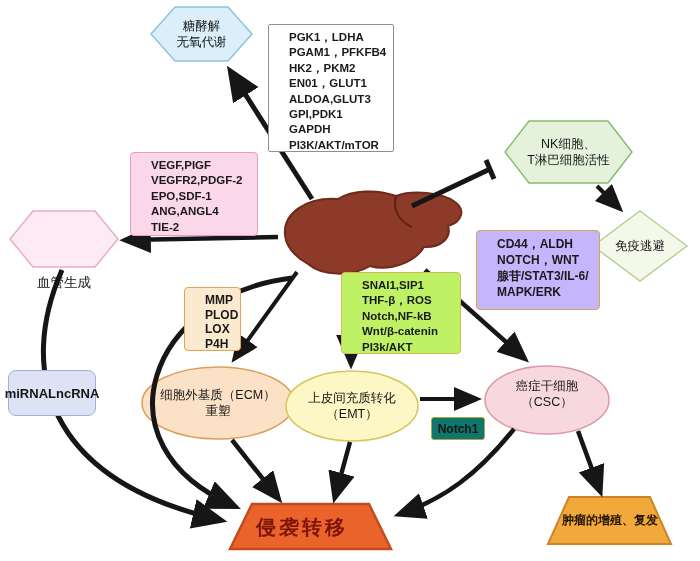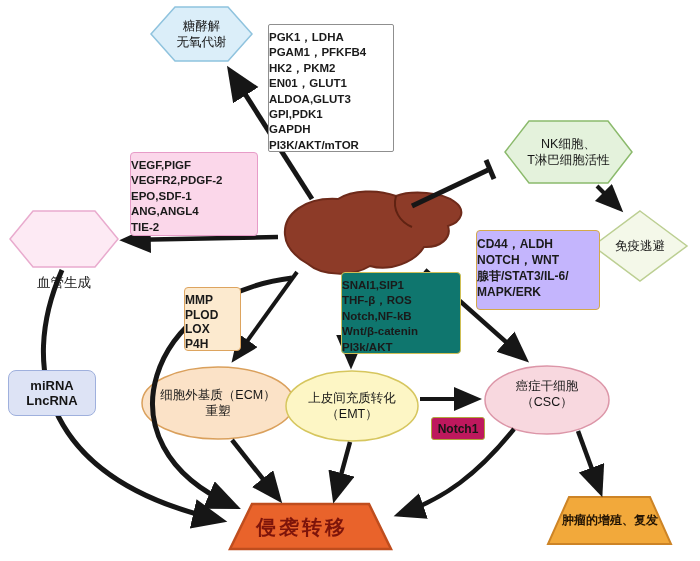--- a/index.html
+++ b/index.html
@@ -8,31 +8,31 @@
     font-family:"Liberation Sans","DejaVu Sans",sans-serif;color:#151515;
   }
   #diagram-svg{position:absolute;left:0;top:0;width:700px;height:561px;}
   .label{
     position:absolute;display:flex;flex-direction:column;align-items:center;justify-content:center;
     text-align:center;font-size:12.5px;line-height:1.3;color:#151515;pointer-events:none;
   }
   .box{
     position:absolute;border-radius:4px;box-sizing:border-box;
     font-size:11.5px;font-weight:600;line-height:1.34;color:#1a1a1a;
-    padding:5px 0;text-align:left;
+    padding:5px 20px;text-align:left;
   }
   .box div{white-space:nowrap;}
   .genes-box{background:#ffffff;border:1px solid #8f8f8f;border-radius:2px;}
   .factors-box{background:#fbd7ea;border:1.5px solid #e79cc8;}
   .stemness-box{background:#c4b5fd;border:1.5px solid #d4a94a;font-size:12px;}
-  .emtgenes-box{background:#0f766e;border:1.5px solid #cfbf55;font-size:11.5px;}
+  .emtgenes-box{background:#bef264;border:1.5px solid #cfbf55;font-size:11.5px;}
   .mmp-box{background:#fceacf;border:1.5px solid #dda45f;font-size:12px;}
-  .mirna-box{background:#dde3f5;border:1.5px solid #9fb0dd;border-radius:8px;display:flex;flex-direction:column;
+  .mirna-box{background:#dde3f5;border:1.5px solid #9fb0dd;border-radius:8px;display:flex;flex-direction:row;
     align-items:center;justify-content:center;font-size:13px;font-weight:600;text-align:center;padding:14px;}
-  .notch1-box{background:#be185d;border:1.5px solid #b1a53e;border-radius:3px;display:flex;align-items:center;
+  .notch1-box{background:#0f766e;border:1.5px solid #b1a53e;border-radius:3px;display:flex;align-items:center;
     justify-content:center;font-size:12px;font-weight:600;padding:0;}
   .hif-label{color:#1f0e06;font-weight:600;font-size:13px;}
   .invasion-label{font-size:20px;font-weight:700;color:#7d140a;letter-spacing:3px;}
   .tumor-label{font-size:12px;font-weight:600;color:#241504;}
   .big-cn{font-size:13.5px;}
 </style>
 </head>
 <body>
 
 <div id="stage">

